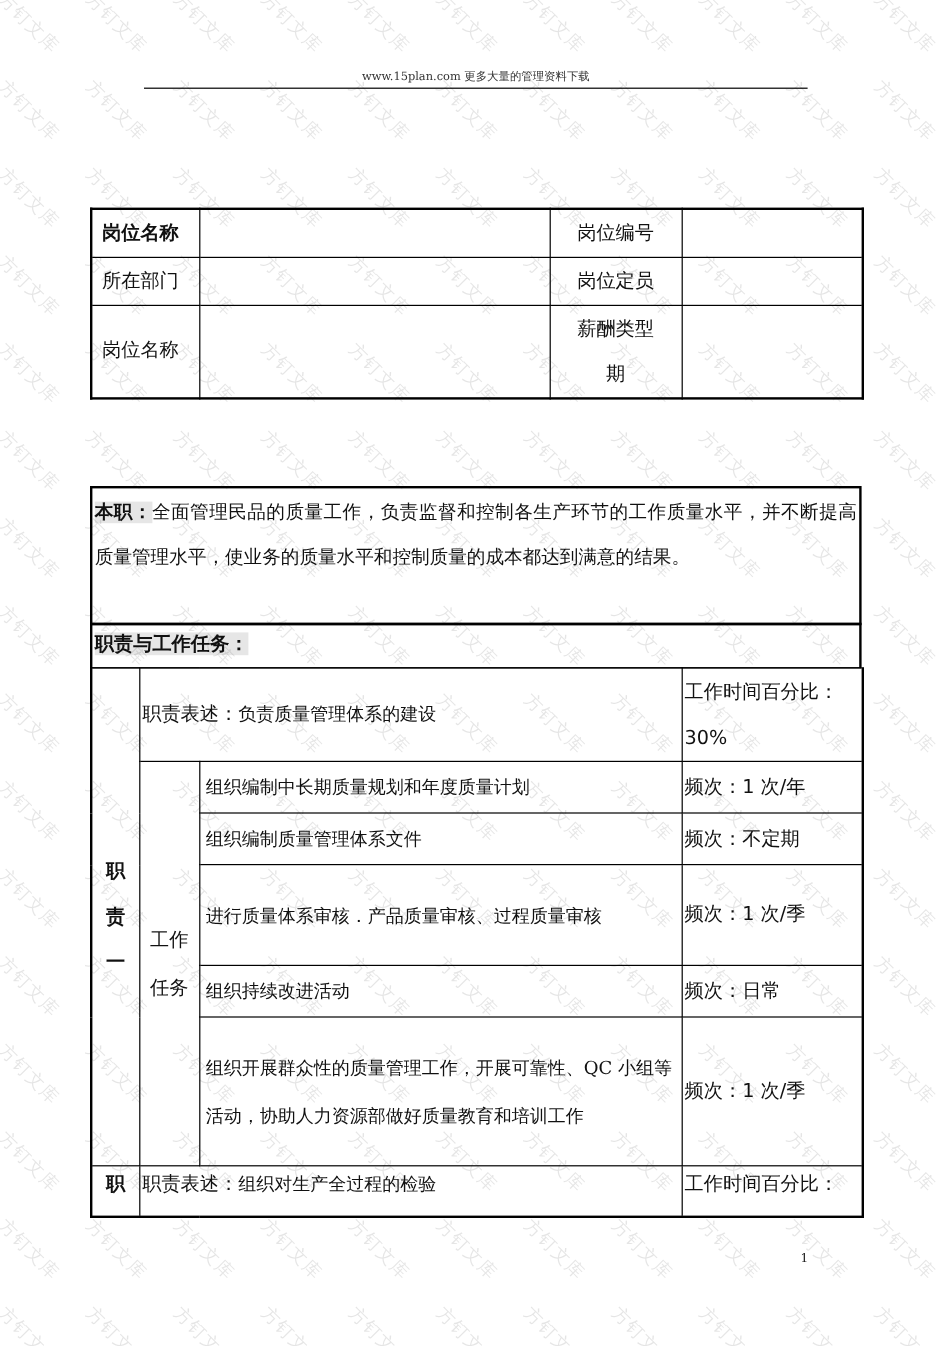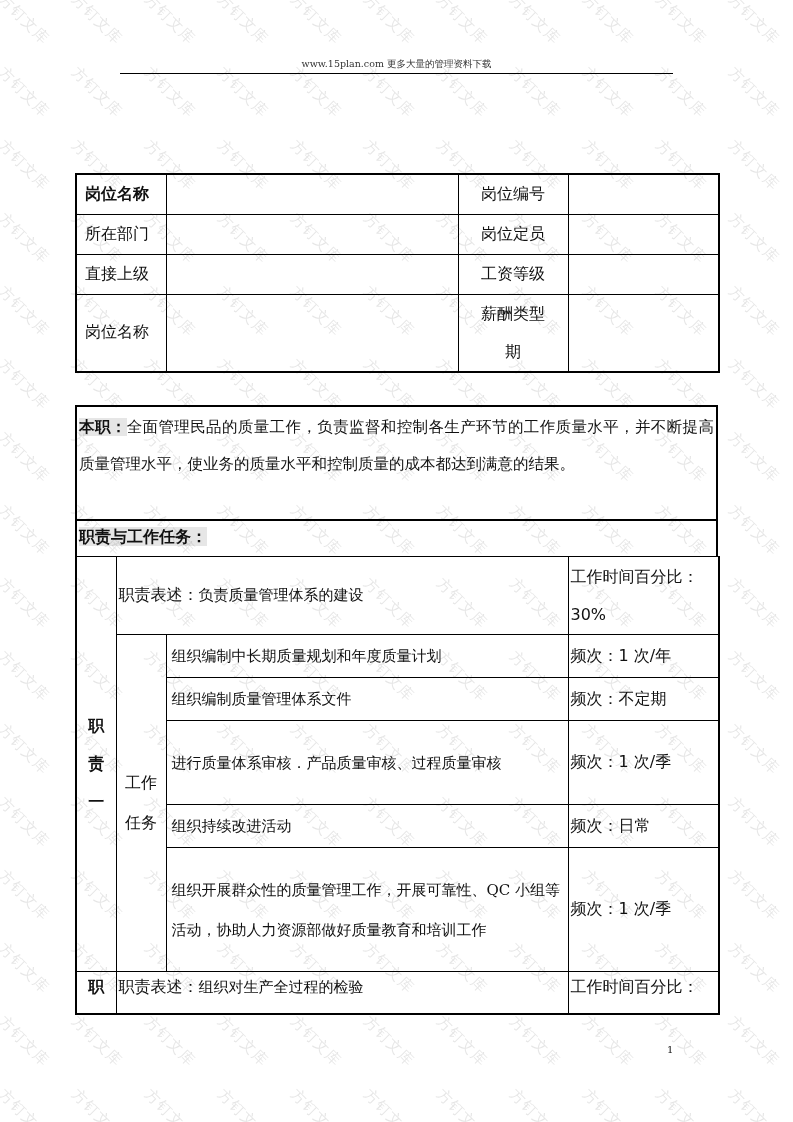--- a/index.html
+++ b/index.html
@@ -237,26 +237,20 @@
     <td class="mid">岗位编号</td>
     <td></td>
   </tr>
   <tr>
     <td class="lbl">所在部门</td>
     <td></td>
     <td class="mid">岗位定员</td>
     <td></td>
   </tr>
   <tr>
-    <td class="lbl">直接上级</td>
-    <td></td>
-    <td class="mid">工资等级</td>
-    <td></td>
-  </tr>
-  <tr>
     <td class="lbl" style="height:76px">岗位名称</td>
     <td></td>
     <td class="mid twoline">
       <div>薪酬类型</div>
       <div>期</div>
     </td>
     <td></td>
   </tr>
 </tbody>
   </table>

